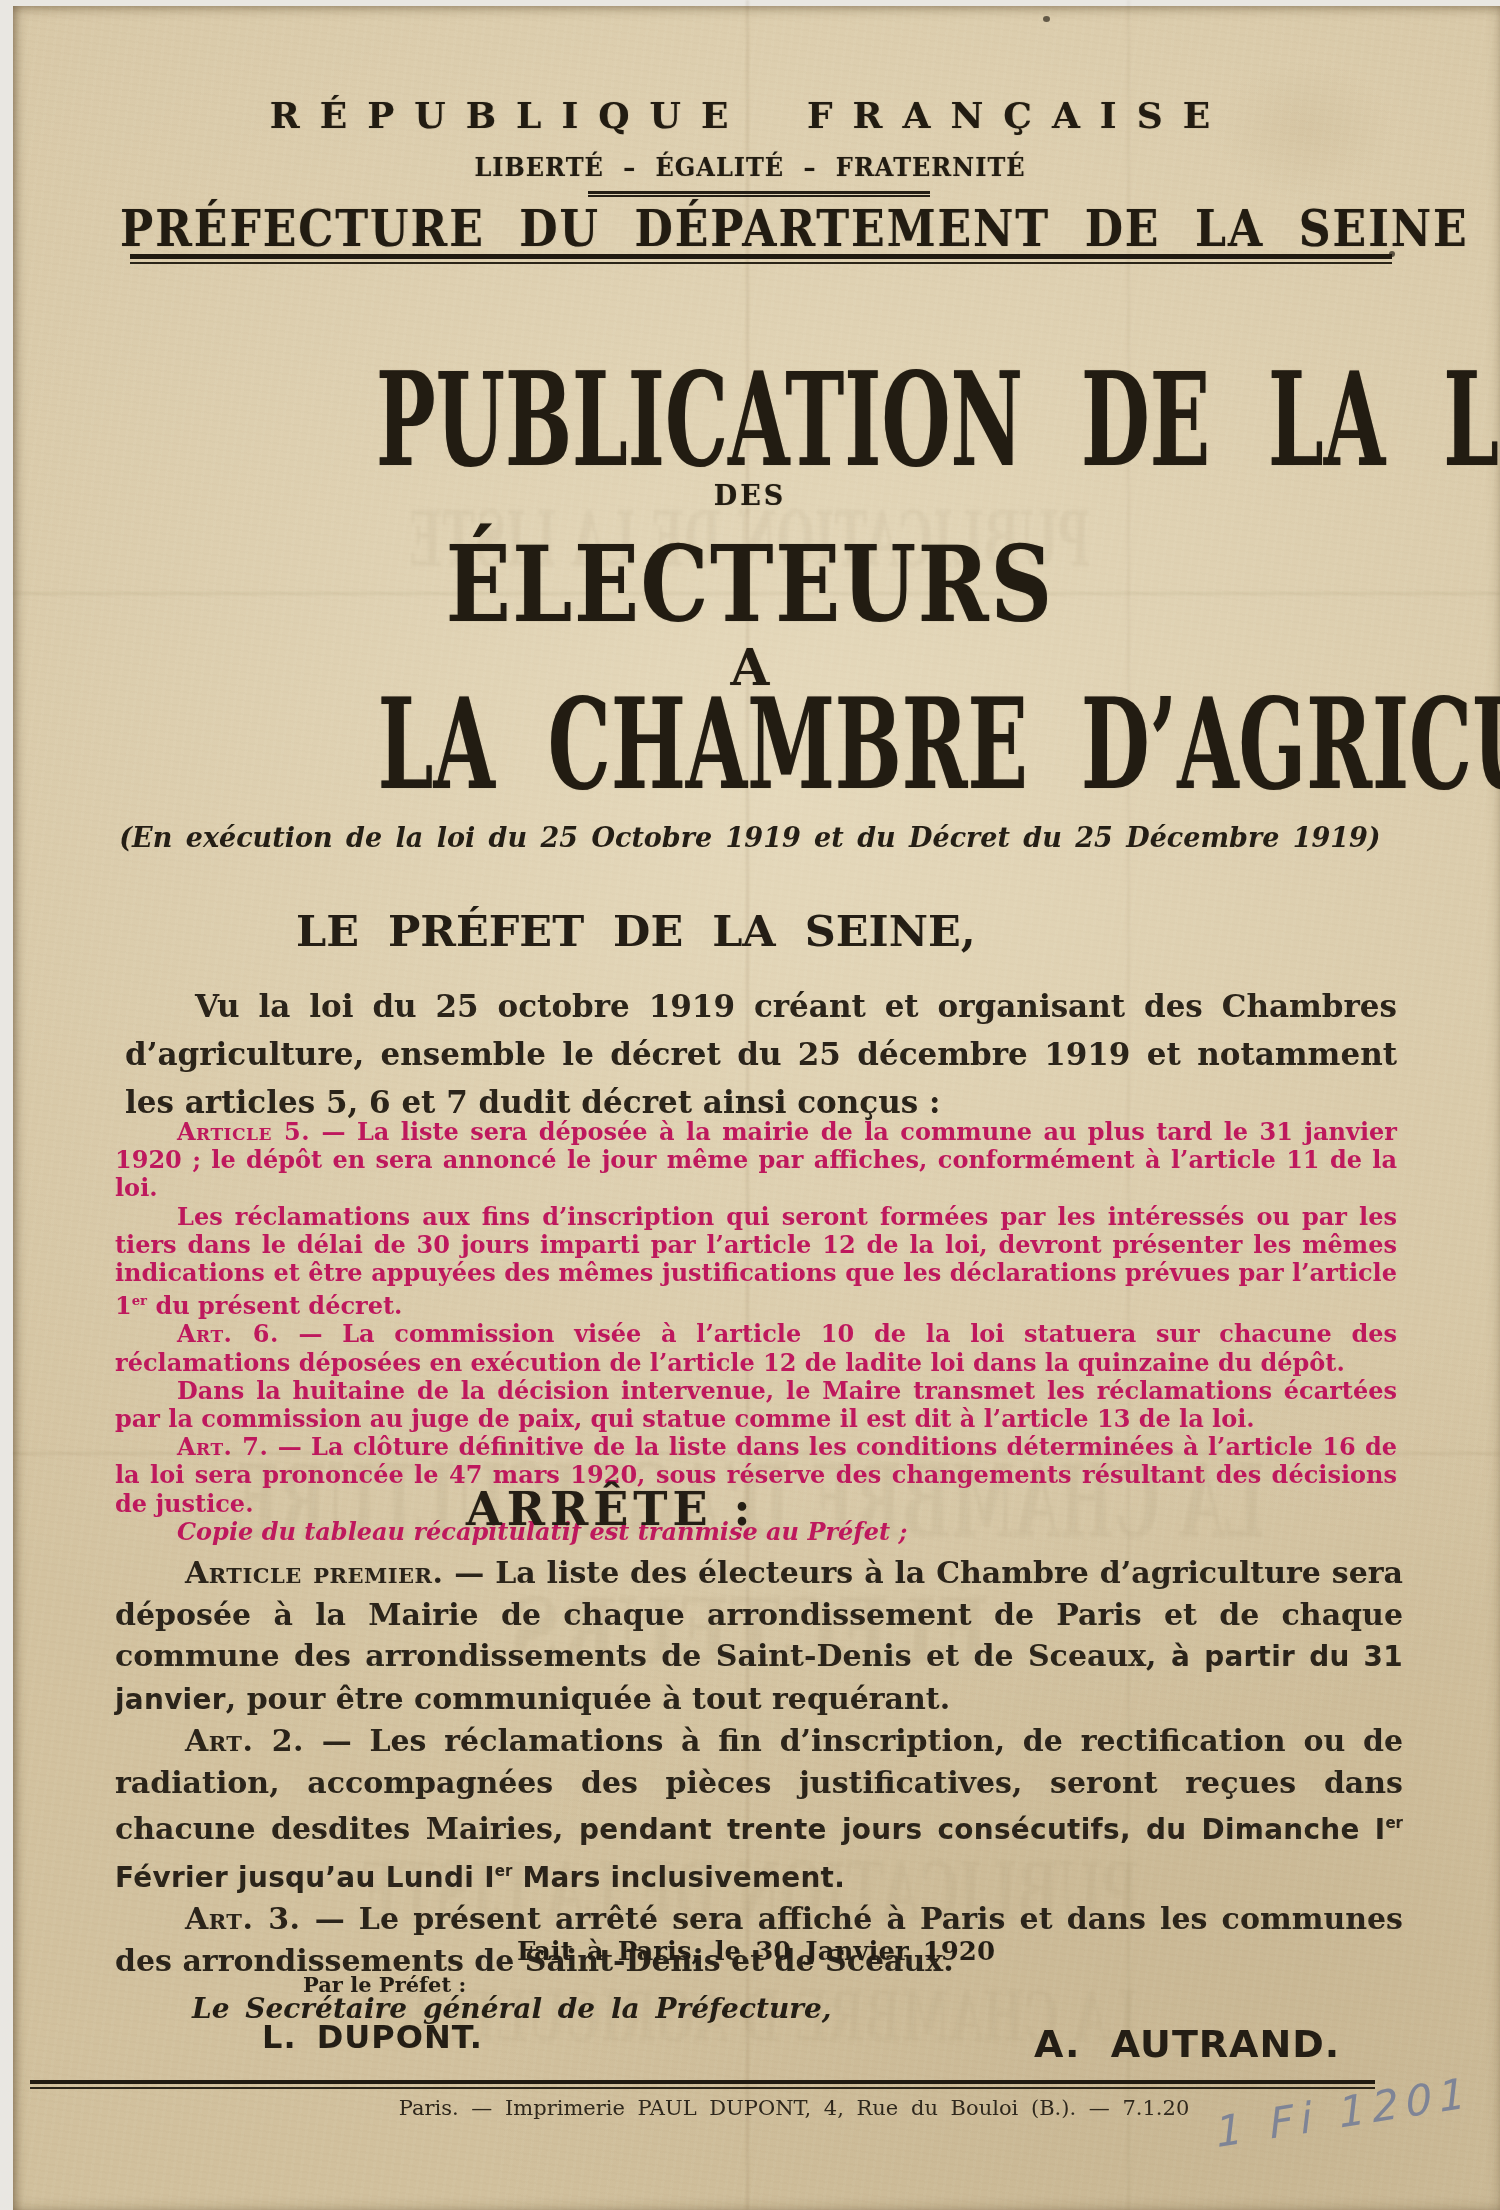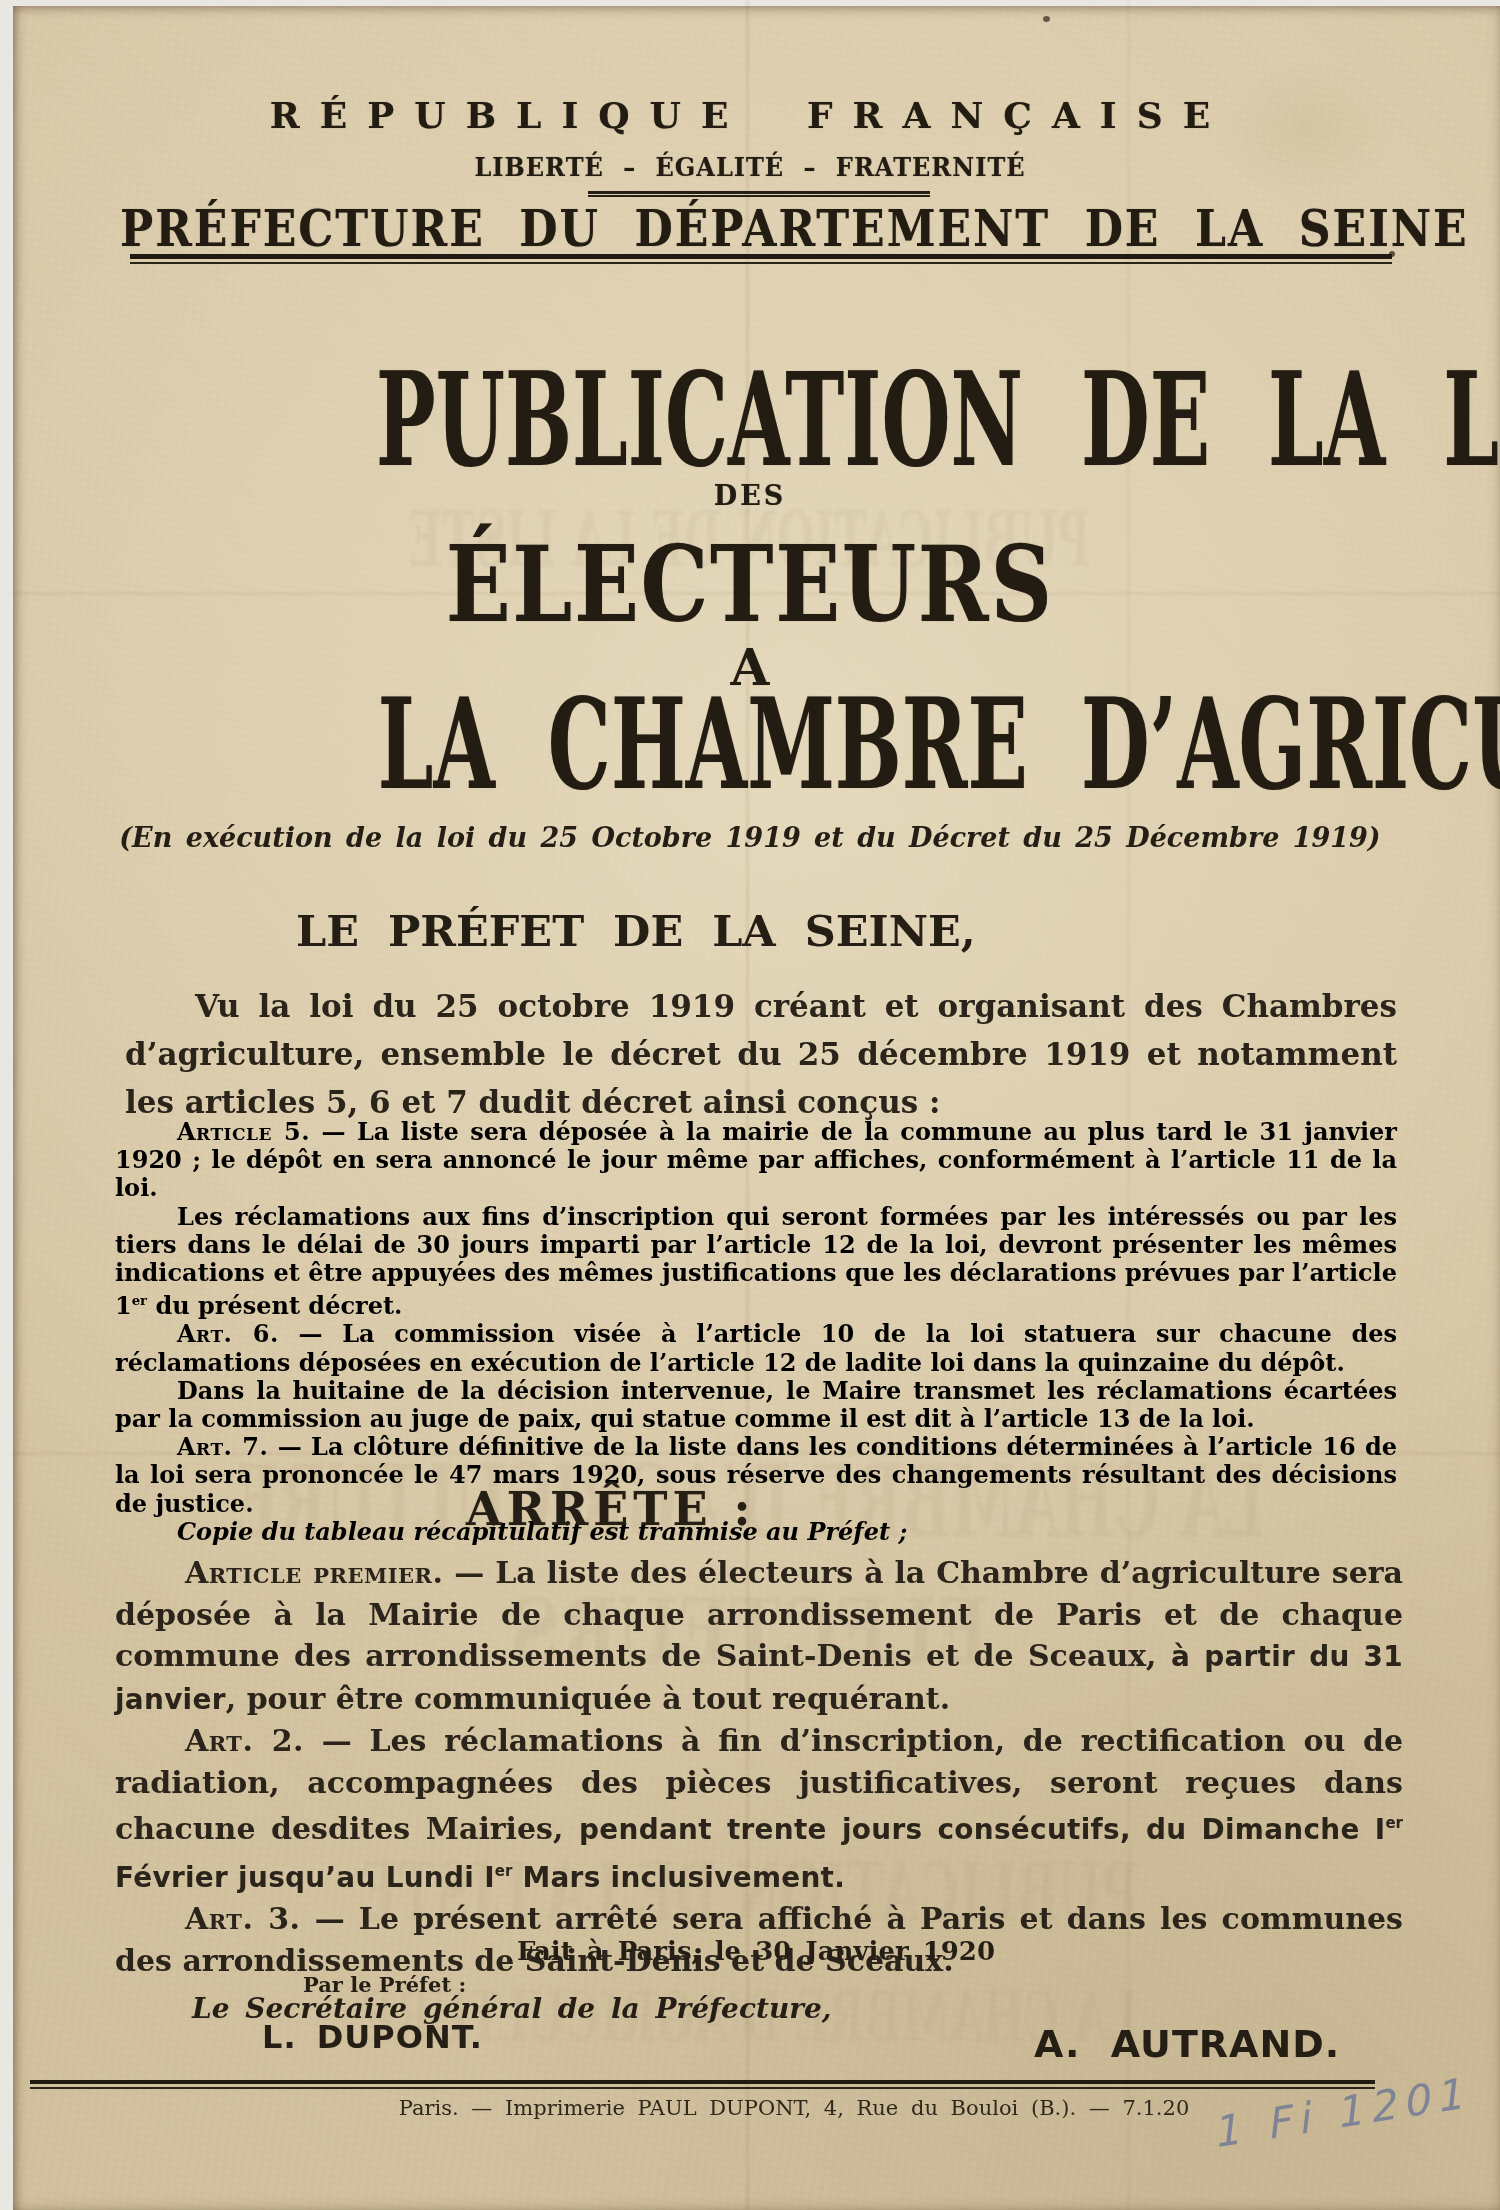--- a/index.html
+++ b/index.html
@@ -54,21 +54,21 @@
   .title-a{font-size:50px;}
   .title5{font-size:120px;word-spacing:.32em;transform:scale(.66,1.04);}
   .exec-note{font-size:27px;font-weight:bold;font-style:italic;word-spacing:4px;}
 
   .prefet-heading{font-size:43px;font-weight:bold;word-spacing:14px;white-space:nowrap;}
 
   .bodytext{font-weight:bold;text-align:justify;color:#2b241a;}
   .bodytext p{margin:0;padding:0;}
   .preamble{font-size:31px;line-height:48px;}
   .preamble p.indent{text-indent:70px;}
-  .decree{font-size:24px;line-height:28.2px;color:#000000;}
+  .decree{font-size:24px;line-height:28.2px;color:#be185d;}
   .decree p.indent{text-indent:62px;}
   .arrete-heading{font-size:46px;font-weight:bold;letter-spacing:5px;white-space:nowrap;
         text-shadow:0 0 1px rgba(45,34,20,.4);text-align:center;}
   .arrete-body{font-size:30px;line-height:41.5px;}
   .arrete-body p.indent{text-indent:70px;}
 
   .seg-sc{font-variant:small-caps;letter-spacing:.5px;}
   .seg-i{font-style:italic;}
   .seg-bs{font-family:"DejaVu Sans","Liberation Sans",sans-serif;font-weight:bold;
           font-size:.93em;letter-spacing:.3px;}

